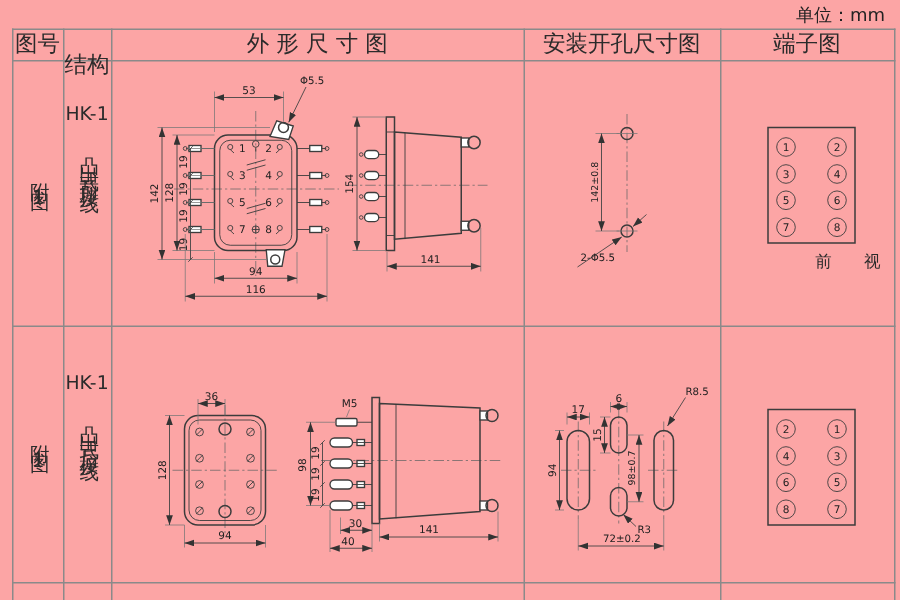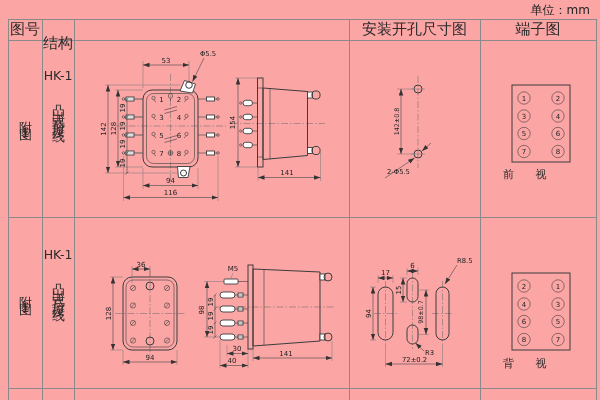--- a/index.html
+++ b/index.html
@@ -8,21 +8,21 @@
   .hline{position:absolute;height:1px;background:#8a8a8a;}
   .vline{position:absolute;width:1px;background:#8a8a8a;}
   .cell{position:absolute;display:flex;align-items:center;justify-content:center;}
   .hdr{font-size:15px;color:#2b2b2b;}
   .unit{position:absolute;top:2px;right:10px;font-size:12px;color:#222;}
   .vtext{writing-mode:vertical-rl;text-orientation:upright;font-size:13px;color:#2b2b2b;}
   .figno{letter-spacing:7px;}
   .struct{letter-spacing:5px;}
   .structcell{position:absolute;display:flex;flex-direction:column;align-items:center;}
   .model{font-size:12.5px;color:#2b2b2b;}
-  .viewlabel{position:absolute;font-size:11px;color:#2b2b2b;text-align:left;letter-spacing:9px;padding-left:23px;box-sizing:border-box;}
+  .viewlabel{position:absolute;font-size:11px;color:#2b2b2b;text-align:right;letter-spacing:9px;padding-left:23px;box-sizing:border-box;}
   svg{position:absolute;overflow:visible;}
   svg text{font-family:"DejaVu Sans","Liberation Sans",sans-serif;}
   .out{stroke:#3c3c3c;stroke-width:1;fill:none;}
   .outw{stroke:#3c3c3c;stroke-width:0.9;fill:#fff;}
   .out2{stroke:#3c3c3c;stroke-width:0.6;fill:none;}
   .dim{stroke:#444;stroke-width:0.6;fill:none;}
   .ext{stroke:#777;stroke-width:0.5;fill:none;}
   .cl{stroke:#666;stroke-width:0.5;fill:none;stroke-dasharray:7 2 1.5 2;}
   .d{font-size:7px;fill:#222;text-anchor:middle;}
   .ds{font-size:6.3px;fill:#222;text-anchor:middle;}
@@ -41,20 +41,21 @@
   <div class="hline" style="left:8px;top:388px;width:589px;"></div>
   <div class="vline" style="left:8px;top:19px;height:381px;"></div>
   <div class="vline" style="left:42px;top:19px;height:381px;"></div>
   <div class="vline" style="left:74px;top:19px;height:381px;"></div>
   <div class="vline" style="left:349px;top:19px;height:381px;"></div>
   <div class="vline" style="left:480px;top:19px;height:381px;"></div>
   <div class="vline" style="left:596px;top:19px;height:381px;"></div>
 
   <div class="cell hdr" style="left:8px;top:19px;width:34px;height:21px;">图号</div>
   <div class="cell hdr" style="left:42px;top:33px;width:32px;height:21px;">结构</div>
+  <div class="cell hdr" style="left:74px;top:19px;width:275px;height:21px;">外 形 尺 寸 图</div>
   <div class="cell hdr" style="left:480px;top:19px;width:116px;height:21px;">端子图</div>
   <div class="cell hdr" style="left:349px;top:19px;width:131px;height:21px;">安装开孔尺寸图</div>
 
   <div class="cell" style="left:8px;top:40px;width:34px;height:177px;">
     <span class="vtext figno">附图1</span>
   </div>
   <div class="structcell" style="left:42px;top:40px;width:32px;height:177px;padding-top:28px;box-sizing:border-box;gap:11px;">
     <span class="model">HK-1</span>
     <span class="vtext struct">凸出式前接线</span>
   </div>
@@ -409,15 +410,14 @@
     </g>
     <text class="d" x="44" y="71.5">2</text>
     <text class="d" x="78" y="71.5">1</text>
     <text class="d" x="44" y="89.5">4</text>
     <text class="d" x="78" y="89.5">3</text>
     <text class="d" x="44" y="107">6</text>
     <text class="d" x="78" y="107">5</text>
     <text class="d" x="44" y="125">8</text>
     <text class="d" x="78" y="125">7</text>
   </svg>
-  <div class="viewlabel" style="left:480px;top:356px;width:116px;">背 视</div>
 
 </div>
 
 </body></html>

